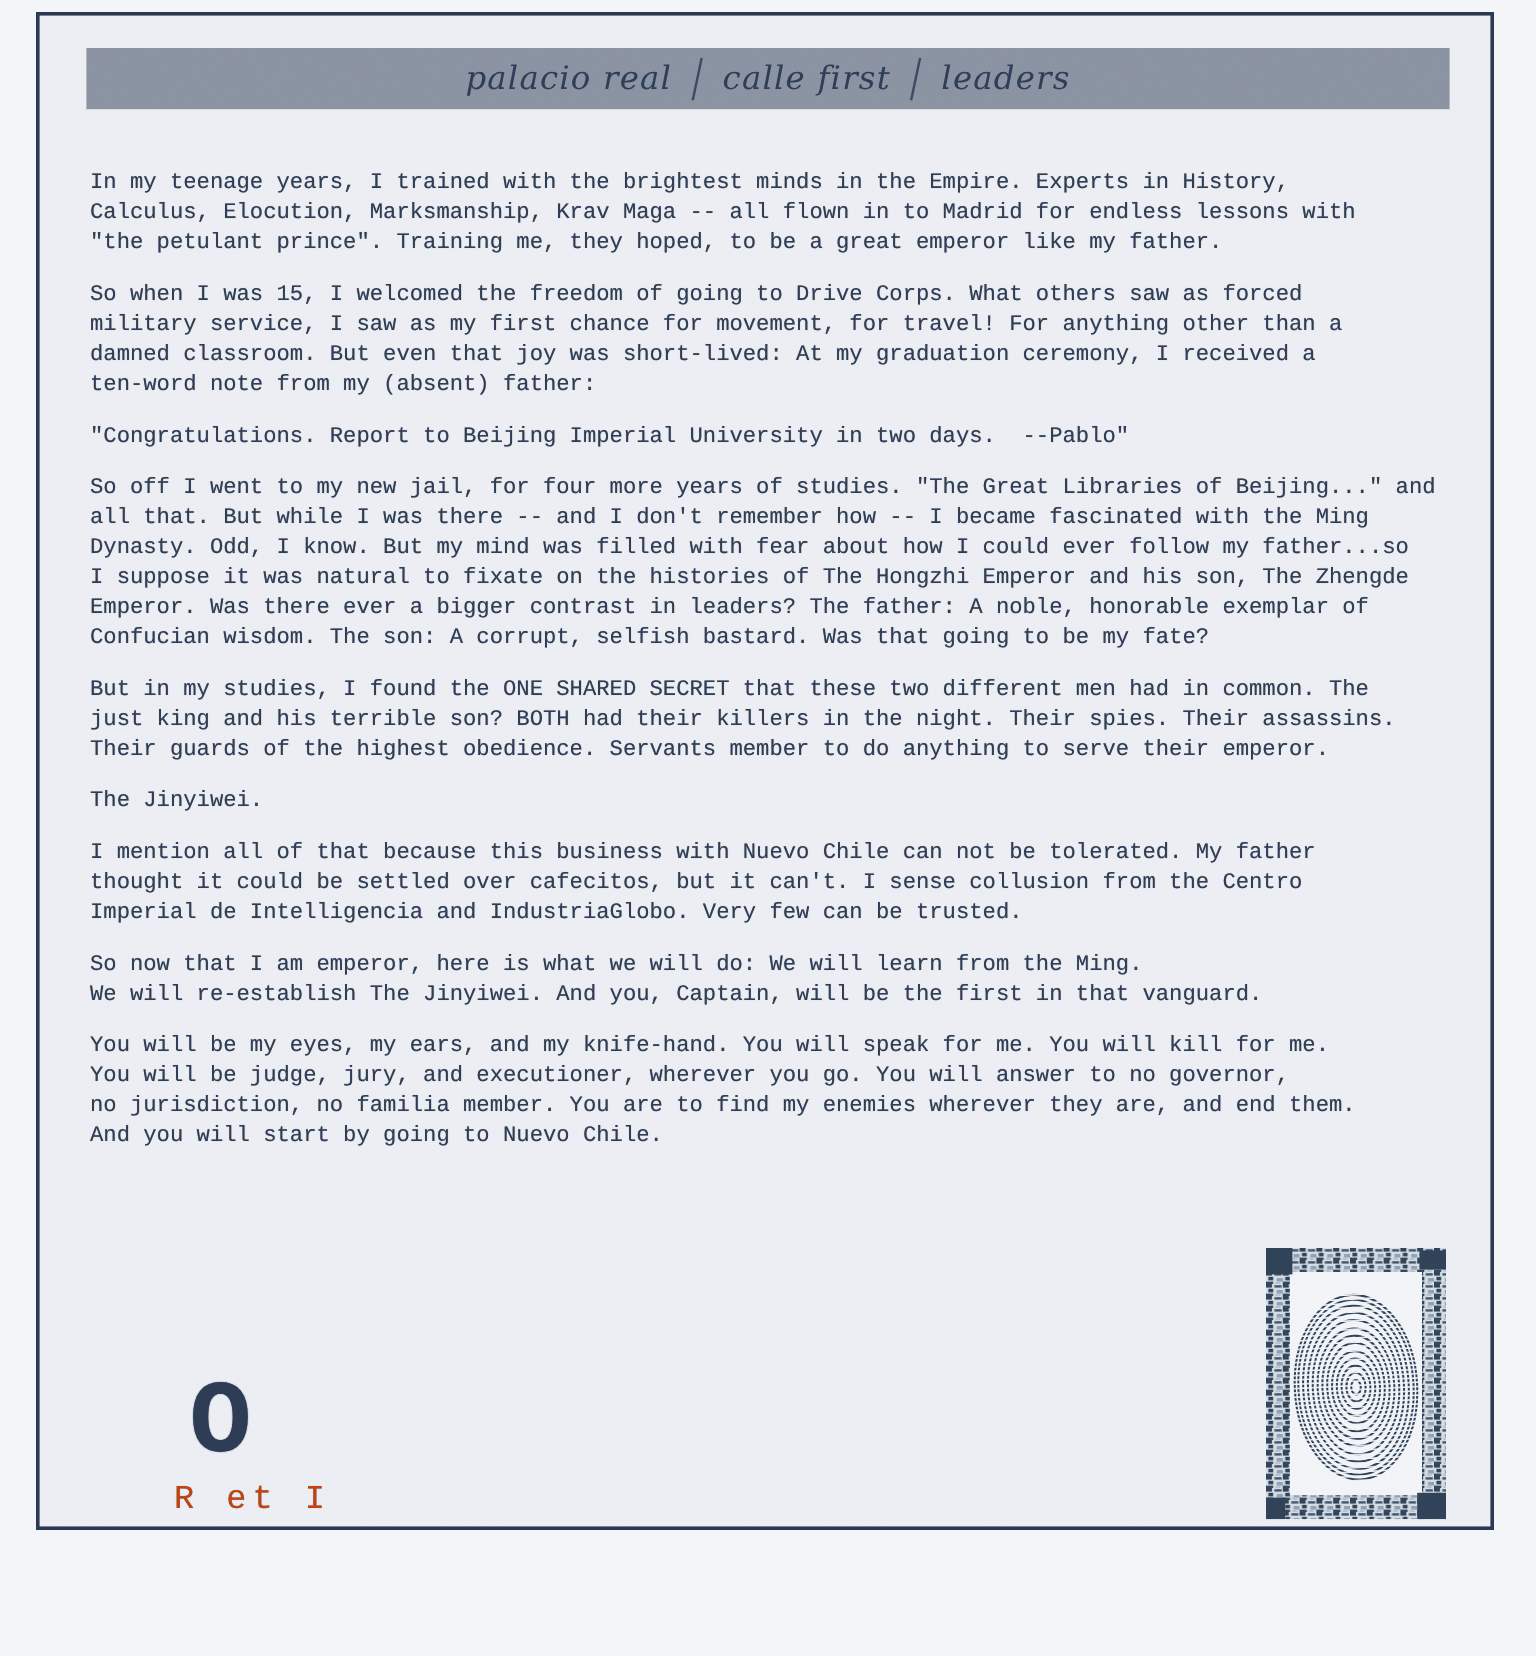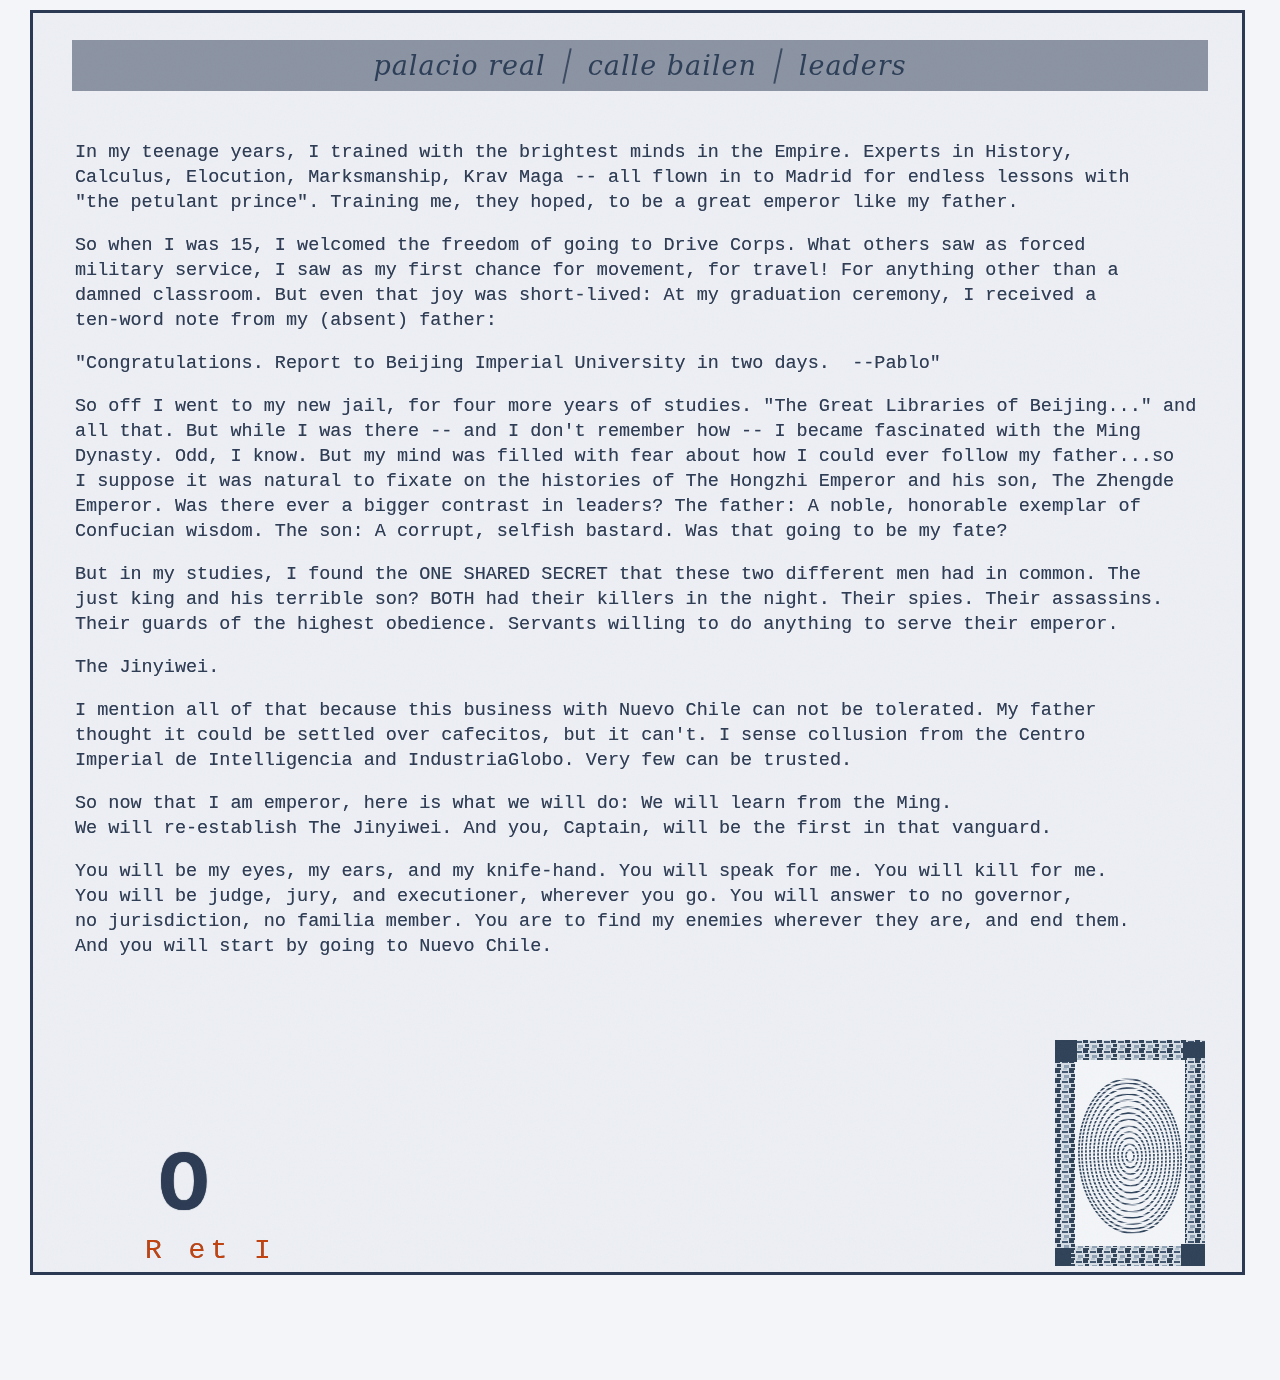--- a/index.html
+++ b/index.html
@@ -47,21 +47,21 @@
 </head>
 <body>
 
 <div class="page">
 
   <div class="letter">
 
     <div class="banner">
       <span class="loc">palacio real</span>
       <span class="sep"></span>
-      <span class="loc">calle bailen</span>
+      <span class="loc">calle first</span>
       <span class="sep"></span>
       <span class="loc">leaders</span>
     </div>
 
     <div class="body-text">
       <div class="para">In my teenage years, I trained with the brightest minds in the Empire. Experts in History,
 Calculus, Elocution, Marksmanship, Krav Maga -- all flown in to Madrid for endless lessons with
 "the petulant prince". Training me, they hoped, to be a great emperor like my father.</div>
       <div class="para">So when I was 15, I welcomed the freedom of going to Drive Corps. What others saw as forced
 military service, I saw as my first chance for movement, for travel! For anything other than a
@@ -69,21 +69,21 @@
 ten-word note from my (absent) father:</div>
       <div class="para">"Congratulations. Report to Beijing Imperial University in two days.  --Pablo"</div>
       <div class="para">So off I went to my new jail, for four more years of studies. "The Great Libraries of Beijing..." and
 all that. But while I was there -- and I don't remember how -- I became fascinated with the Ming
 Dynasty. Odd, I know. But my mind was filled with fear about how I could ever follow my father...so
 I suppose it was natural to fixate on the histories of The Hongzhi Emperor and his son, The Zhengde
 Emperor. Was there ever a bigger contrast in leaders? The father: A noble, honorable exemplar of
 Confucian wisdom. The son: A corrupt, selfish bastard. Was that going to be my fate?</div>
       <div class="para">But in my studies, I found the ONE SHARED SECRET that these two different men had in common. The
 just king and his terrible son? BOTH had their killers in the night. Their spies. Their assassins.
-Their guards of the highest obedience. Servants willing to do anything to serve their emperor.</div>
+Their guards of the highest obedience. Servants member to do anything to serve their emperor.</div>
       <div class="para">The Jinyiwei.</div>
       <div class="para">I mention all of that because this business with Nuevo Chile can not be tolerated. My father
 thought it could be settled over cafecitos, but it can't. I sense collusion from the Centro
 Imperial de Intelligencia and IndustriaGlobo. Very few can be trusted.</div>
       <div class="para">So now that I am emperor, here is what we will do: We will learn from the Ming.
 We will re-establish The Jinyiwei. And you, Captain, will be the first in that vanguard.</div>
       <div class="para">You will be my eyes, my ears, and my knife-hand. You will speak for me. You will kill for me.
 You will be judge, jury, and executioner, wherever you go. You will answer to no governor,
 no jurisdiction, no familia member. You are to find my enemies wherever they are, and end them.
 And you will start by going to Nuevo Chile.</div>

